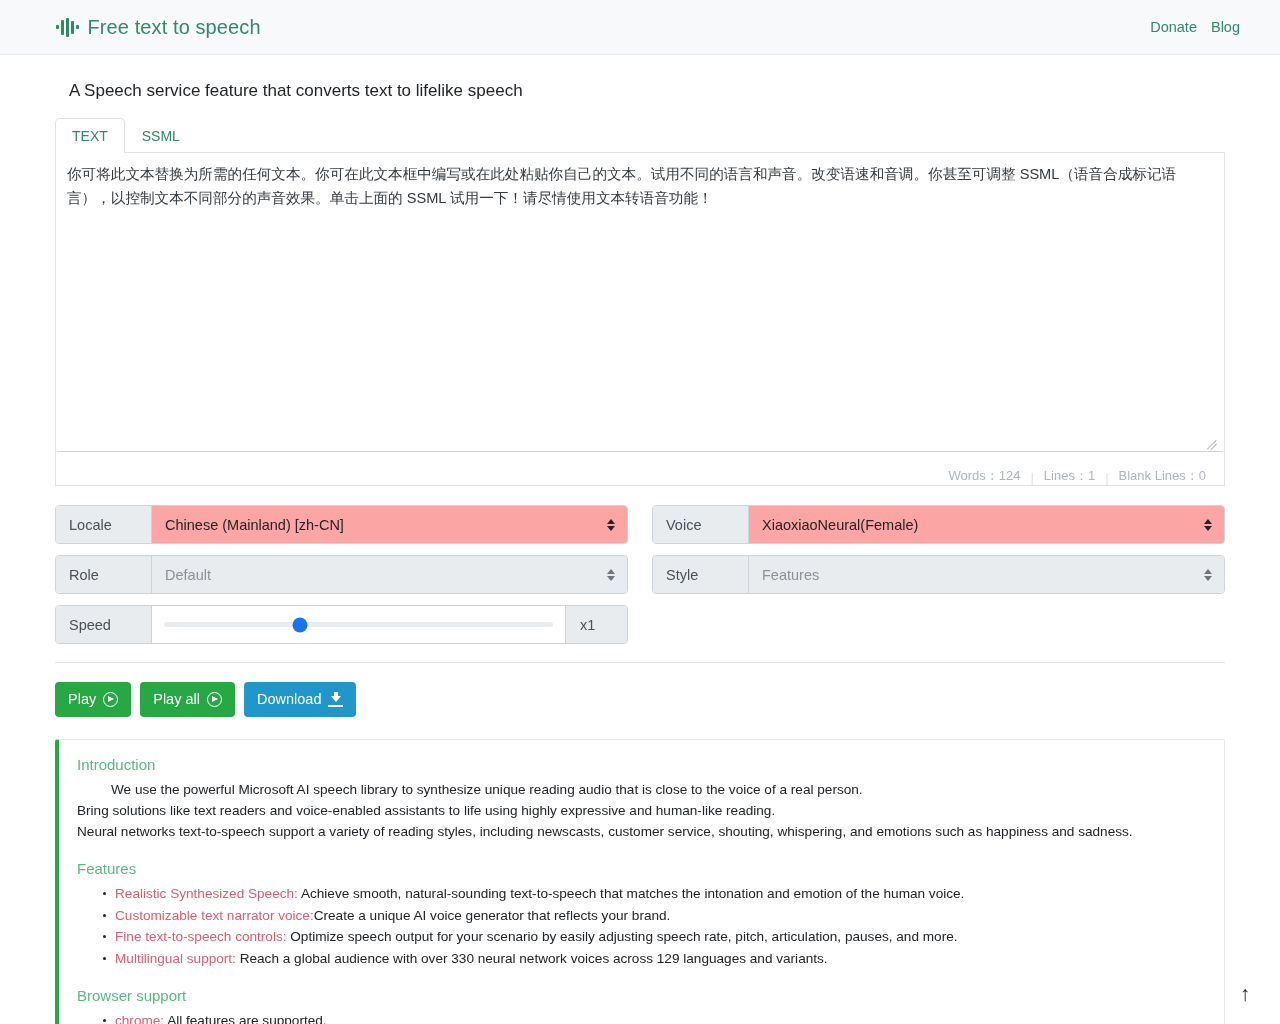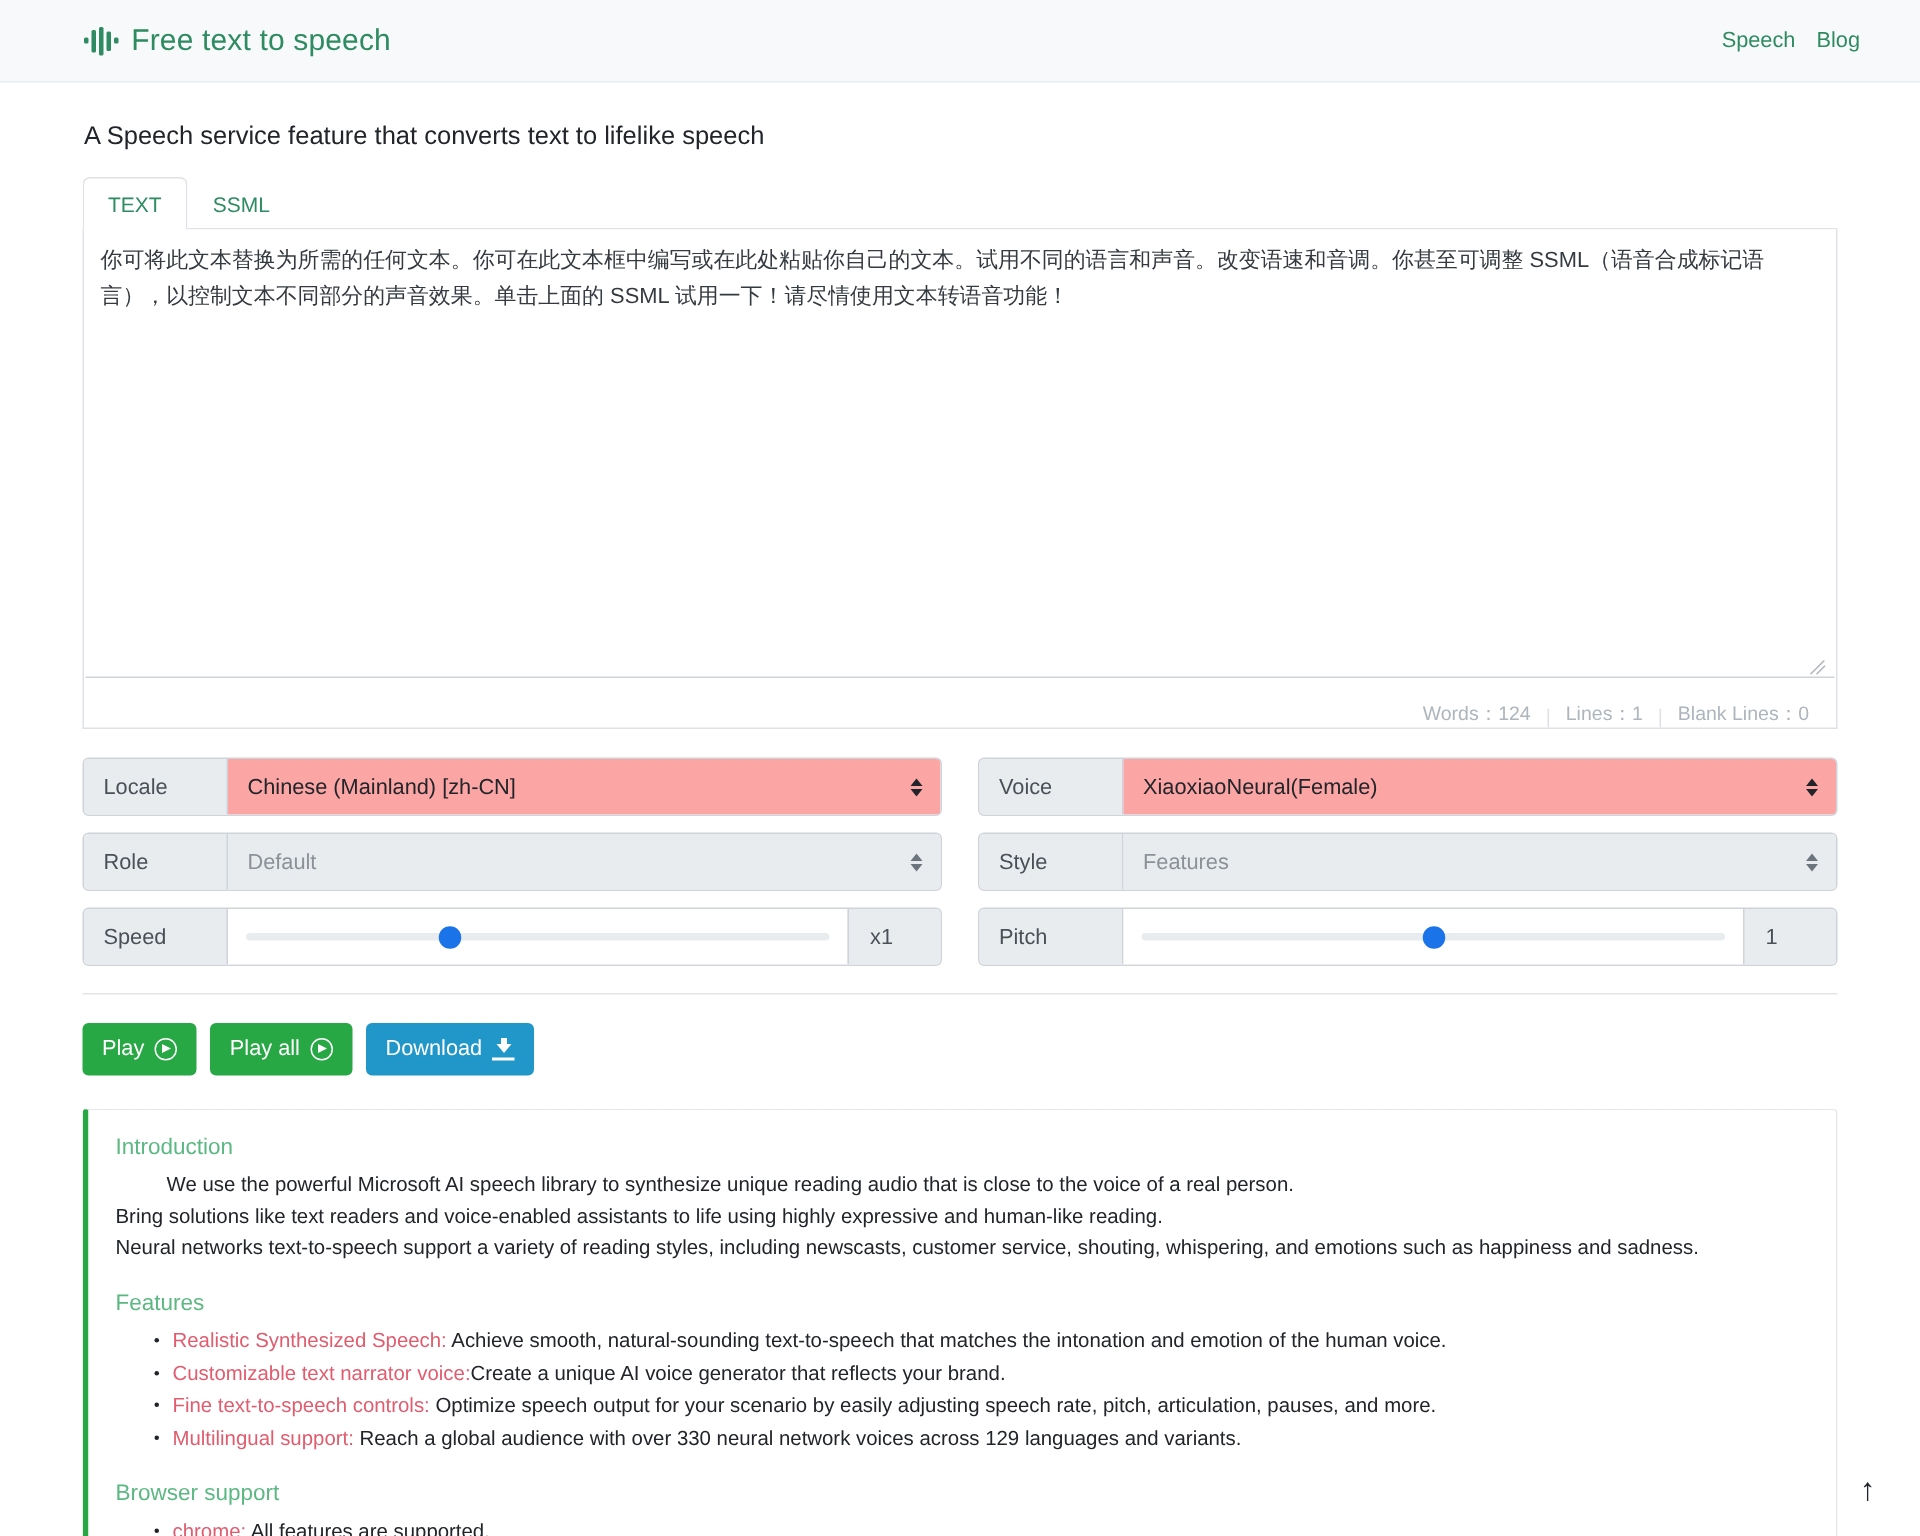--- a/index.html
+++ b/index.html
@@ -61,21 +61,21 @@
 
   
   .container {
     width: 1170px;
     margin: 0 auto;
     padding: 0;
   }
   .page-subtitle {
     font-size: 17px;
     color: #212529;
-    margin: 26px 0 12px 0;
+    margin: 26px 0 12px 13px;
     padding-left: 1px;
   }
 
   
   .tabs {
     display: flex;
     align-items: flex-end;
     border-bottom: 1px solid #dee2e6;
     height: 40px;
   }
@@ -387,21 +387,21 @@
     <span class="brand-icon">
       <span></span>
         <span></span>
         <span></span>
         <span></span>
         <span></span>
     </span>
     <span>Free text to speech</span>
   </a>
   <div class="nav-right">
-    <a class="nav-link" href="#">Speech</a>
+    <a class="nav-link" href="#">Donate</a>
     <a class="nav-link" href="#">Blog</a>
   </div>
 </div>
 
 <div class="container">
 
   <div class="page-subtitle">A Speech service feature that converts text to lifelike speech</div>
 
   <div class="tabs">
     <div class="tab active">TEXT</div>
@@ -477,29 +477,20 @@
         <div class="ig-label">Style</div>
         <div class="ig-select disabled">
           <span>Features</span>
           <span class="spin">
               <i class="up"></i>
               <i class="down"></i>
             </span>
         </div>
       </div>
 
-      <div class="input-group">
-        <div class="ig-label">Pitch</div>
-        <div class="ig-slider">
-          <div class="slider">
-            <div class="thumb" id="pitch-thumb" style="left: 50%;"></div>
-          </div>
-        </div>
-        <div class="ig-value">1</div>
-      </div>
     </div>
 
   </div>
 
   <hr class="hr">
 
   <div class="buttons">
     <button class="btn btn-green">
       <span>Play</span>
       <span class="ico-play"></span>

